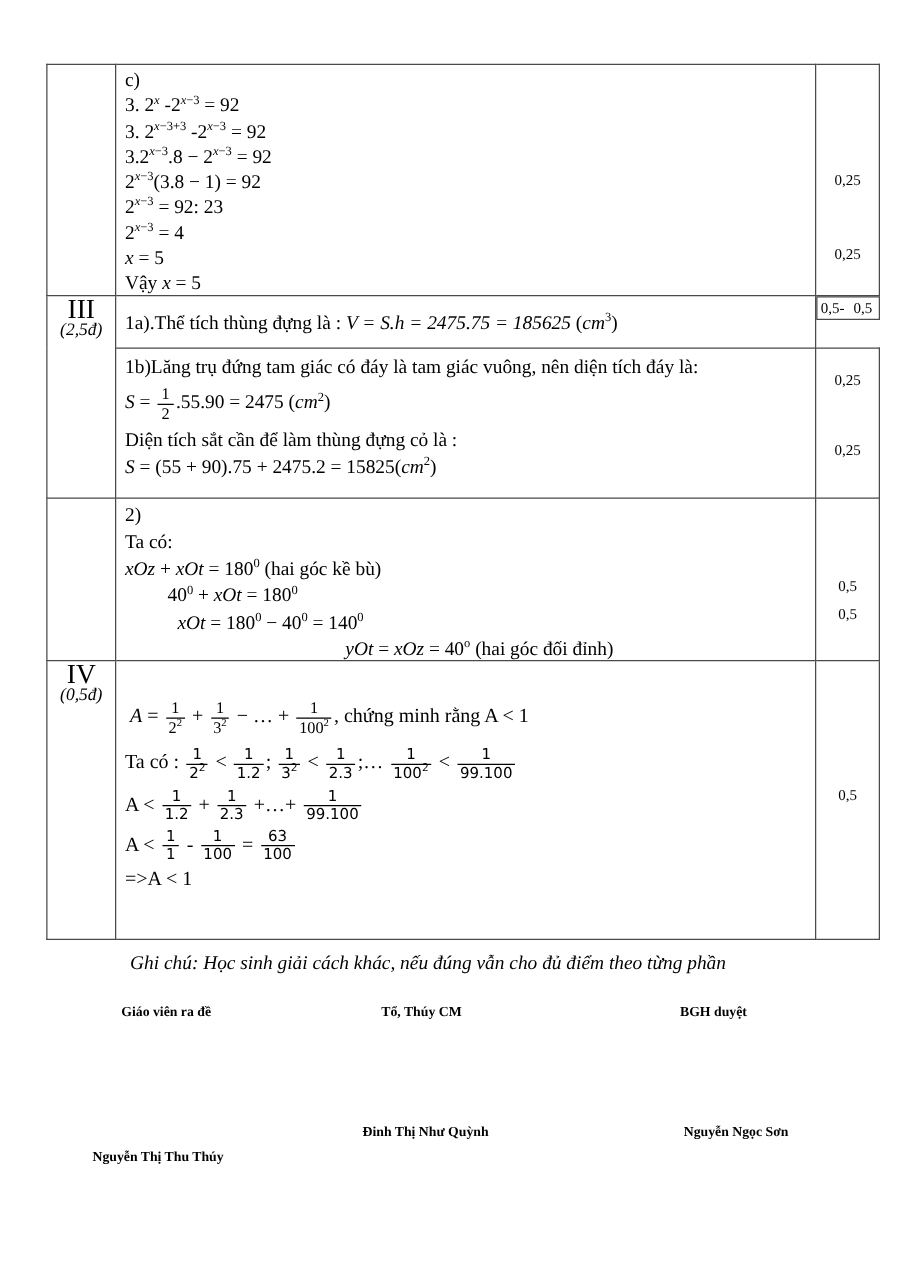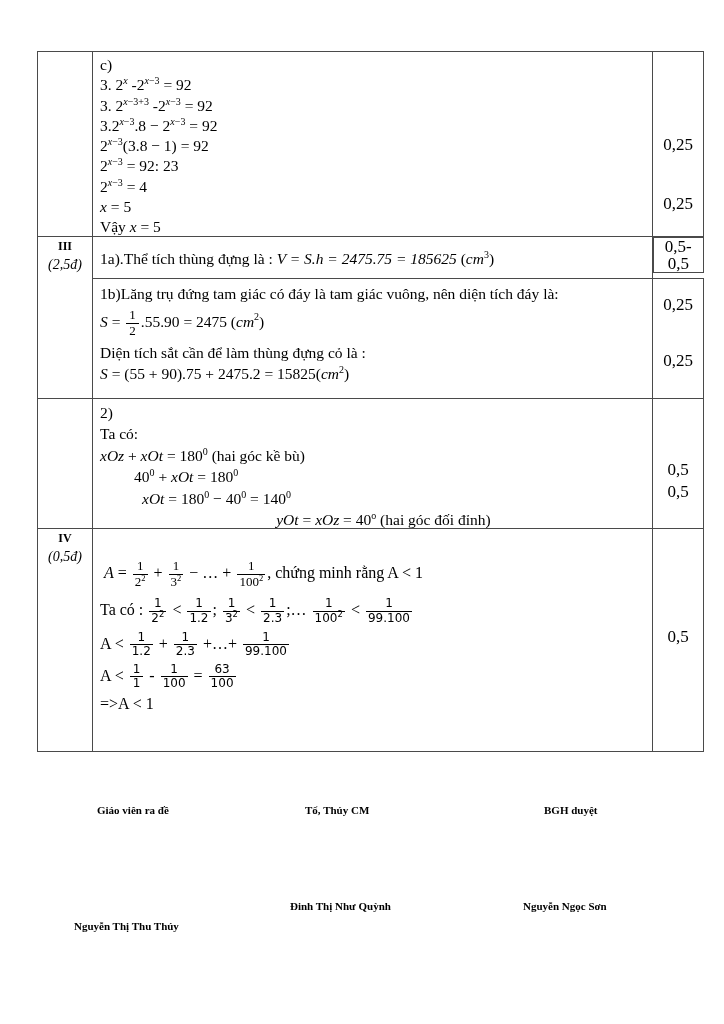--- a/index.html
+++ b/index.html
@@ -18,21 +18,21 @@
     position:absolute;left:37px;top:51px;
     width:666px;height:695px;
     border-collapse:collapse;table-layout:fixed;
   }
   table.anskey td{
     border:1px solid #4a4a4a;
     padding:0;vertical-align:top;
     overflow:hidden;
   }
   td.lbl{vertical-align:middle;text-align:center;}
-  .lbl-roman{font-weight:bold;font-size:12px;display:block;line-height:19px;text-align:center;}
+  .lbl-roman{font-weight:normal;font-size:22px;display:block;line-height:19px;text-align:center;}
   .lbl-pts{font-style:italic;font-size:14px;display:block;line-height:18px;}
 
   .cellpad{box-sizing:border-box;padding:3px 4px 0 7px;overflow:hidden;}
   .h-c  {height:184px;}
   .h-1a {height:41px;display:flex;align-items:center;}
   .h-1b {height:119px;padding-top:4px;}
   .h-2  {height:129px;}
   .h-4  {height:222px;padding-top:24px;}
 
   .mline{white-space:nowrap;}
@@ -57,40 +57,40 @@
     display:inline-block;vertical-align:middle;text-align:center;
     font-size:13px;line-height:1.12;margin:0 2px;
   }
   .frac .fnum{display:block;border-bottom:1px solid #000;padding:0 3px;}
   .frac .fden{display:block;padding:0 2px;}
   .frac sup{font-size:8.5px;}
   .fsans .frac{font-family:"DejaVu Sans", sans-serif;font-size:12px;}
 
   
   td.ptscell{position:relative;}
-  .pt{position:absolute;left:0;width:100%;text-align:center;font-size:17px;line-height:17px;}
+  .pt{position:absolute;left:0;width:100%;text-align:center;font-size:12px;line-height:17px;}
   .prow-c  .pt0{top:84px;}  .prow-c  .pt1{top:143px;}
   .prow-1b .pt0{top:17px;}  .prow-1b .pt1{top:73px;}
   .prow-2  .pt0{top:62px;}  .prow-2  .pt1{top:84px;}
   .prow-4  .pt0{top:99px;}
-  .prow-1a{display:flex;flex-direction:column;justify-content:center;align-items:center;}
+  .prow-1a{display:flex;justify-content:center;align-items:center;}
   .prow-1a .pt{position:static;}
 
   
   .note{
     position:absolute;left:104px;top:762px;
     font-style:italic;font-size:15.5px;white-space:nowrap;
   }
   .role,.name{position:absolute;font-weight:bold;font-size:11px;white-space:nowrap;}
   .role0{left:97px;top:804px;}
   .role1{left:305px;top:804px;}
   .role2{left:544px;top:804px;}
   .name0{left:74px;top:900px;margin-top:20px;}
   .name1{left:290px;top:900px;}
-  .name2{left:523px;top:900px;}
+  .name2{left:547px;top:900px;}
 </style>
 </head>
 <body>
 
 <div class="page">
 
   <table class="anskey">
     <colgroup>
       <col style="width:55px">
       <col style="width:560px">
@@ -177,20 +177,21 @@
               <div class="mline">=&gt;A &lt; 1</div>
             </div>
       </td>
       <td class="ptscell prow-4">
             <span class="pt pt0">0,5</span>
           </td>
     </tr>
   </tbody>
     </table>
 
+  <div class="note">Ghi chú: Học sinh giải cách khác, nếu đúng vẫn cho đủ điểm theo từng phần</div>
 
   <div class="role role0">Giáo viên ra đề</div>
   <div class="role role1">Tổ, Thúy CM</div>
   <div class="role role2">BGH duyệt</div>
 
   <div class="name name0">Nguyễn Thị Thu Thúy</div>
   <div class="name name1">Đinh Thị Như Quỳnh</div>
   <div class="name name2">Nguyễn Ngọc Sơn</div>
 
 </div>

